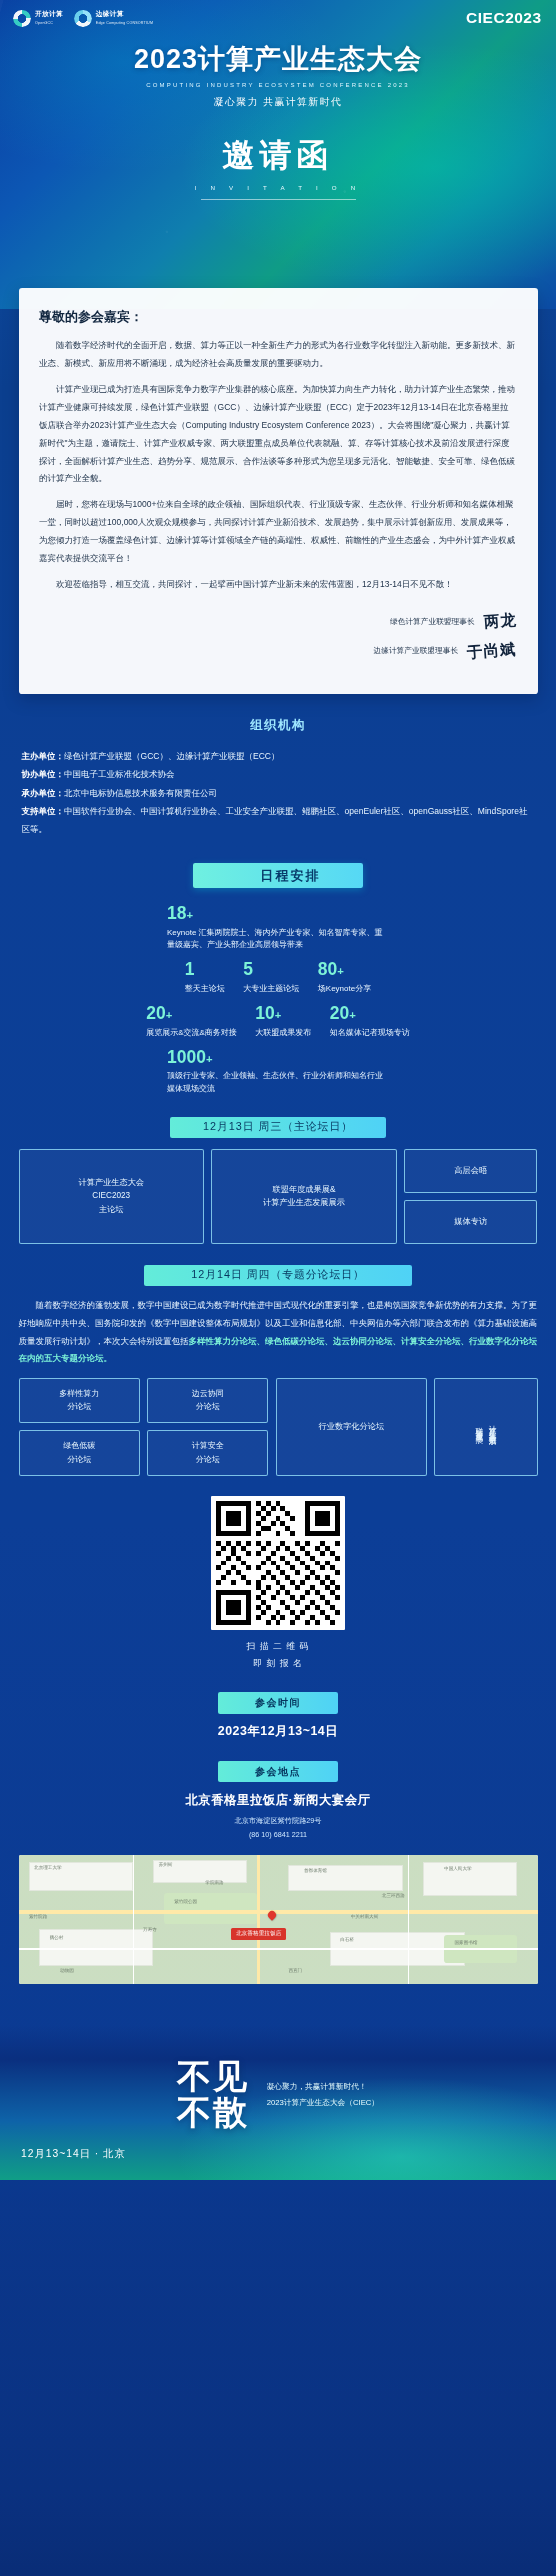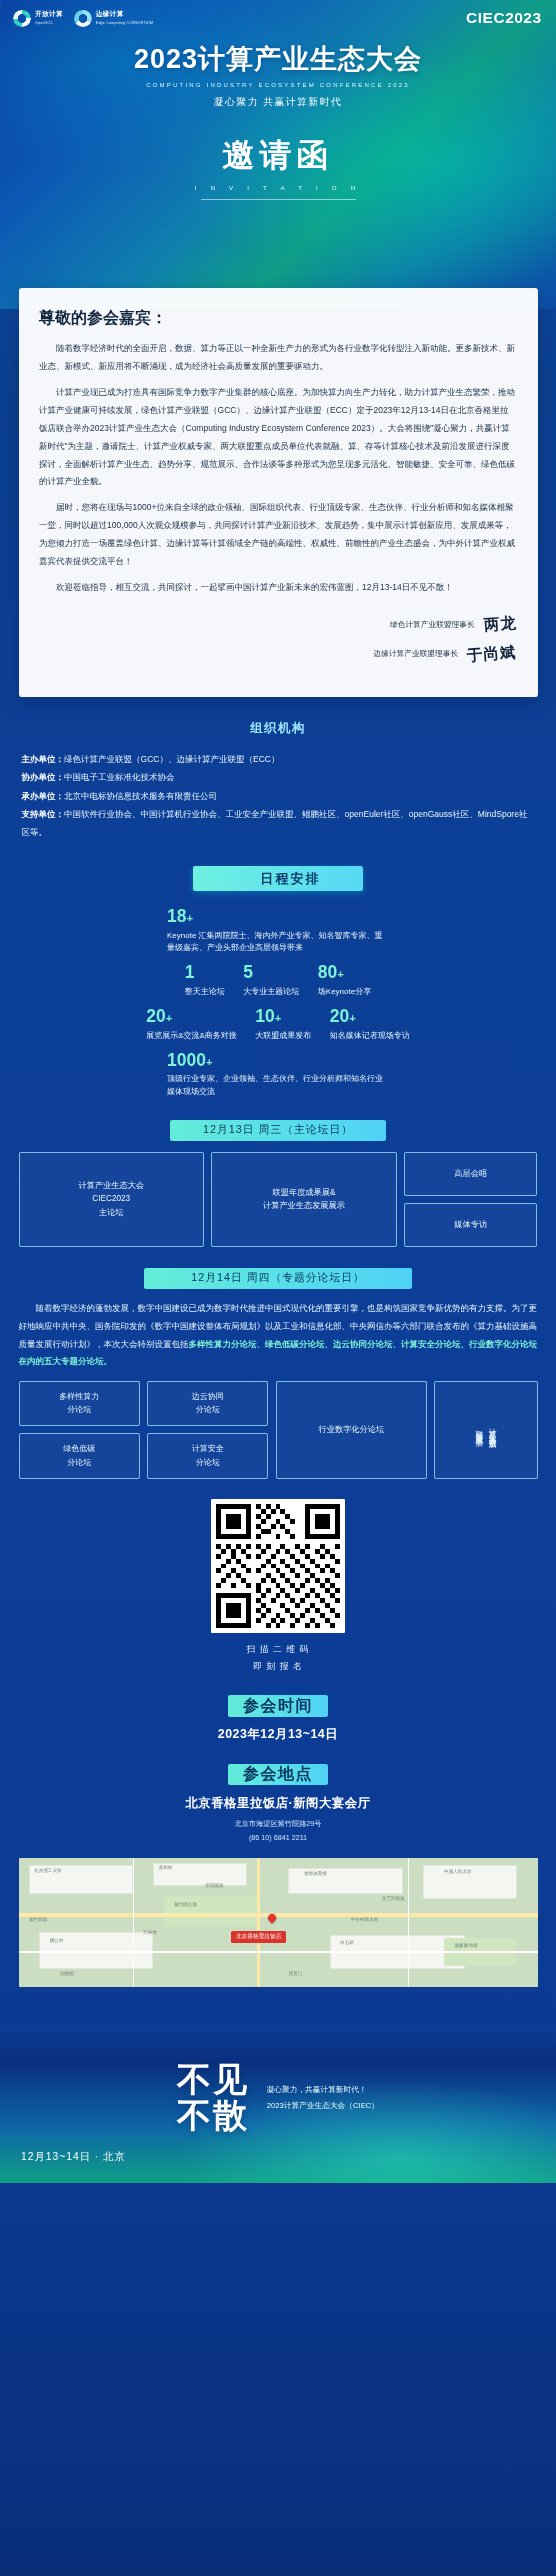--- a/index.html
+++ b/index.html
@@ -92,21 +92,21 @@
     padding: 0 0 20.6px;
     color:#eaf4ff;
   }
   .white-card {
     background: rgba(255,255,255,.96);
     border-radius:3.1px;
     padding: 19.6px 20.6px 24px;
     color:#13304f;
     box-shadow:0 5.2px 15.5px rgba(0,20,60,.25);
   }
-  .salutation { font-size:16px; font-weight:bold; margin:0 0 11.3px; color:#11263f;}
+  .salutation { font-size:13px; font-weight:bold; margin:0 0 11.3px; color:#11263f;}
   .para { font-size:8.5px; line-height:2.1; text-indent:2em; margin:0 0 8.2px; color:#1b2f47; }
   .sign-block { margin-top:17.5px; text-align:right; }
   .sign-row { display:flex; justify-content:flex-end; align-items:center; gap:9.3px; margin-bottom:8.2px;}
   .sign-label { font-size:7.7px; color:#1b2f47; }
   .sign-name {
     font-family:"Liberation Serif", serif;
     font-size:15.5px; color:#12243c; font-weight:bold;
     transform: rotate(-4deg); letter-spacing:1px;
   }
 
@@ -191,24 +191,24 @@
   .qr {
     width:134px;height:134px;margin:0 auto;
     background:#fff; padding:5.2px; border-radius:1px;
   }
   .qr svg { display:block; }
   .qr-cap { margin-top:8.2px; font-size:8.8px; color:#eaf6ff; line-height:1.9; letter-spacing:1px;}
 
   
   .pill {
     margin: 20.6px auto 9.3px;
-    width: 100px;height:21.6px;
+    width: 120px;height:21.6px;
     display:flex;align-items:center;justify-content:center;
     background:linear-gradient(90deg,#63ecd9,#4fd2f6);
-    color:#06365f;font-size:16px;font-weight:bold;letter-spacing:1.5px;border-radius:2.1px;
+    color:#06365f;font-size:10px;font-weight:bold;letter-spacing:1.5px;border-radius:2.1px;
   }
   .info-main { text-align:center; font-size:12.4px; font-weight:bold; color:#ffffff; letter-spacing:0.5px;}
   .info-sub { text-align:center; font-size:7.2px; color:#cfe8ff; margin-top:5.2px; line-height:1.9;}
 
   
   .map {
     margin: 13.4px 0 0;
     height: 129px;
     border-radius:2.1px;
     position:relative;

